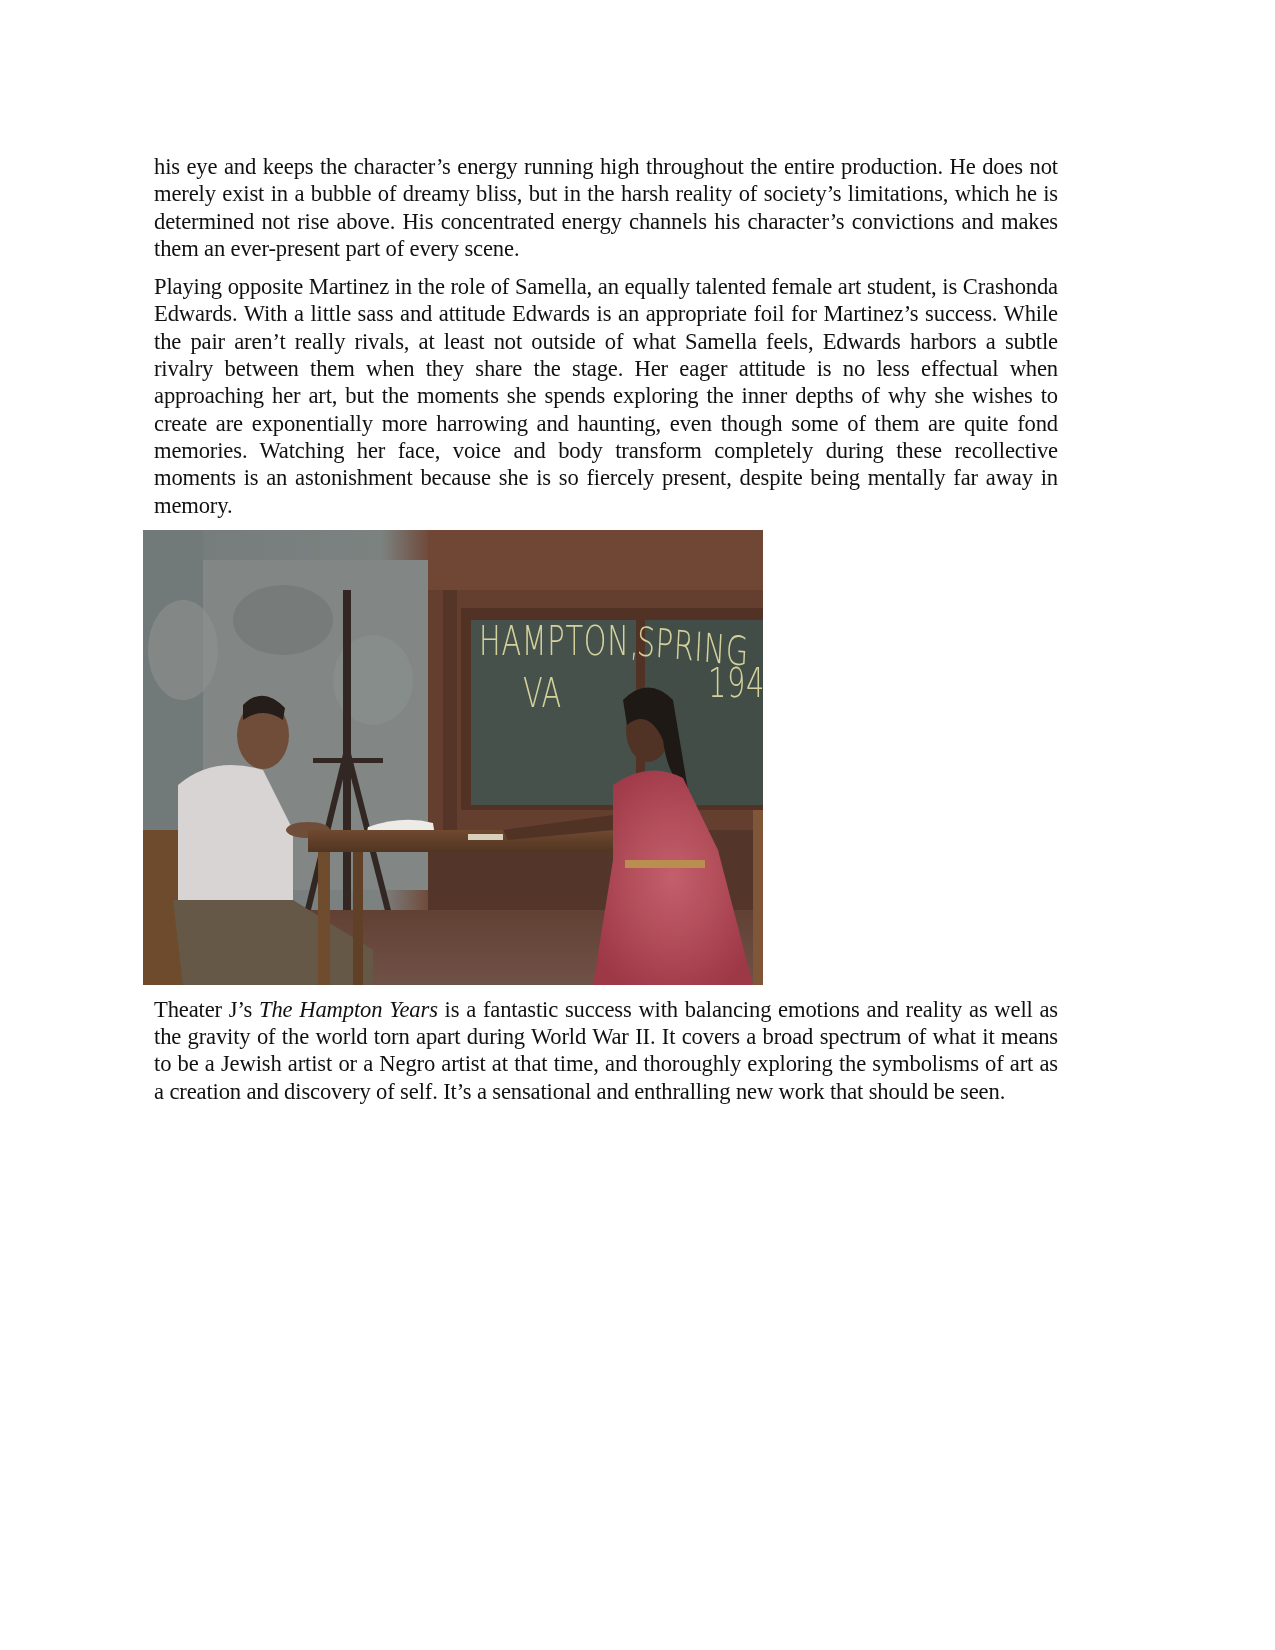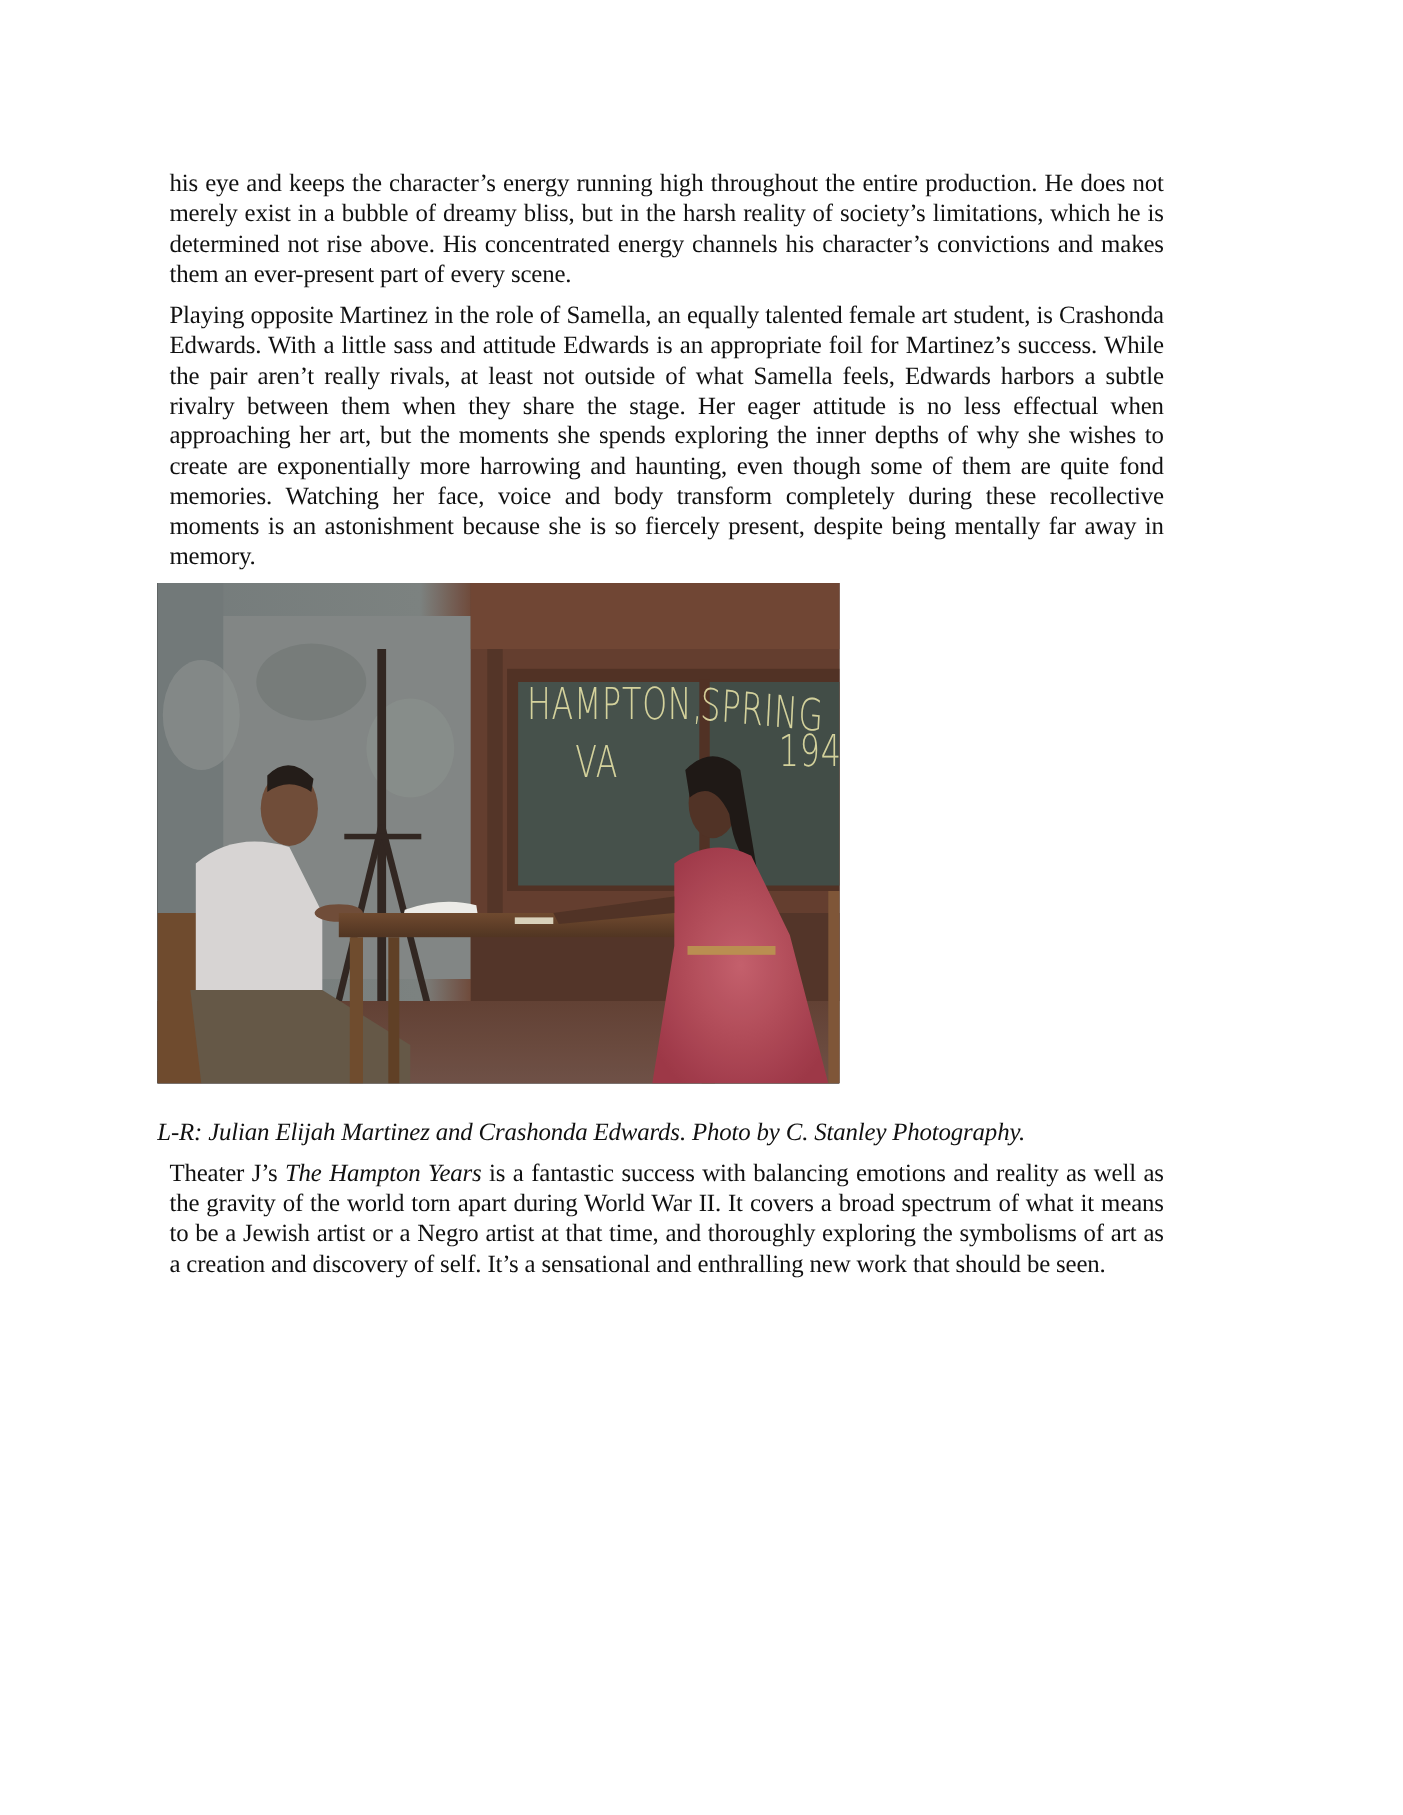--- a/index.html
+++ b/index.html
@@ -143,17 +143,16 @@
       <path d="M470 285 L360 300 L365 310 L470 300 Z" fill="#4a2b1e"></path>
 
       <rect x="0" y="0" width="682" height="455" fill="#ffffff" opacity="0.04"></rect>
     </svg>
     <span class="chalk-text" style="left:336px; top:88px; font-size:40px; transform:scaleX(0.72);">HAMPTON,</span>
     <span class="chalk-text" style="left:495px; top:88px; font-size:40px; transform:scaleX(0.72) rotate(4deg);">SPRING</span>
     <span class="chalk-text" style="left:380px; top:140px; font-size:40px; transform:scaleX(0.72);">VA</span>
     <span class="chalk-text" style="left:565px; top:130px; font-size:40px; transform:scaleX(0.72);">1945</span>
   </div>
 
-  <p class="caption">L-R: Julian Elijah Martinez and Crashonda Edwards. Photo by C. Stanley Photography.</p>
 
   <p class="body-para para-3"><span>Theater J’s </span><span class="italic">The Hampton Years</span><span> is a fantastic success with balancing emotions and reality as well as the gravity of the world torn apart during World War II. It covers a broad spectrum of what it means to be a Jewish artist or a Negro artist at that time, and thoroughly exploring the symbolisms of art as a creation and discovery of self. It’s a sensational and enthralling new work that should be seen.</span></p>
 
 </div>
 
 </body></html>

